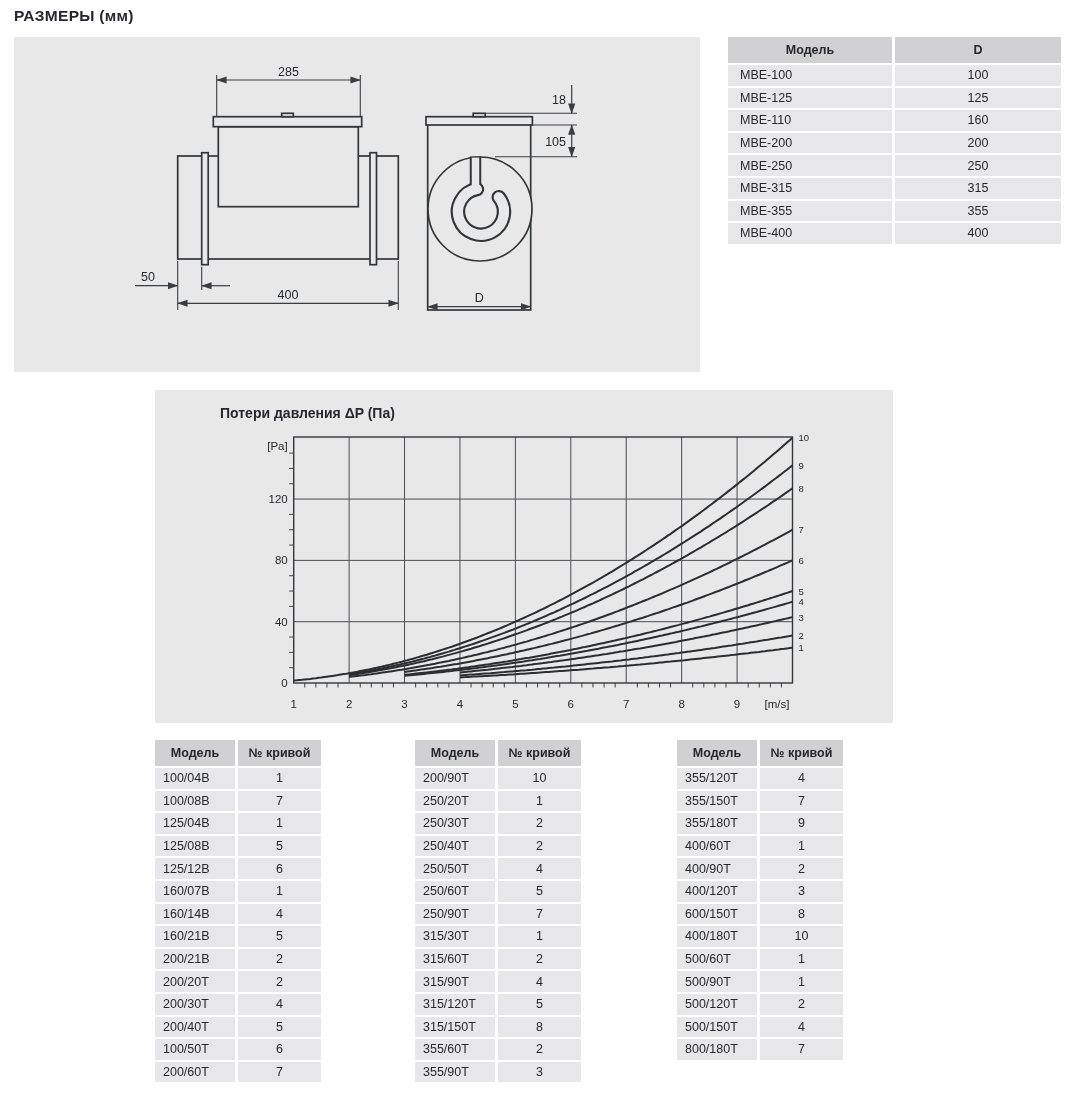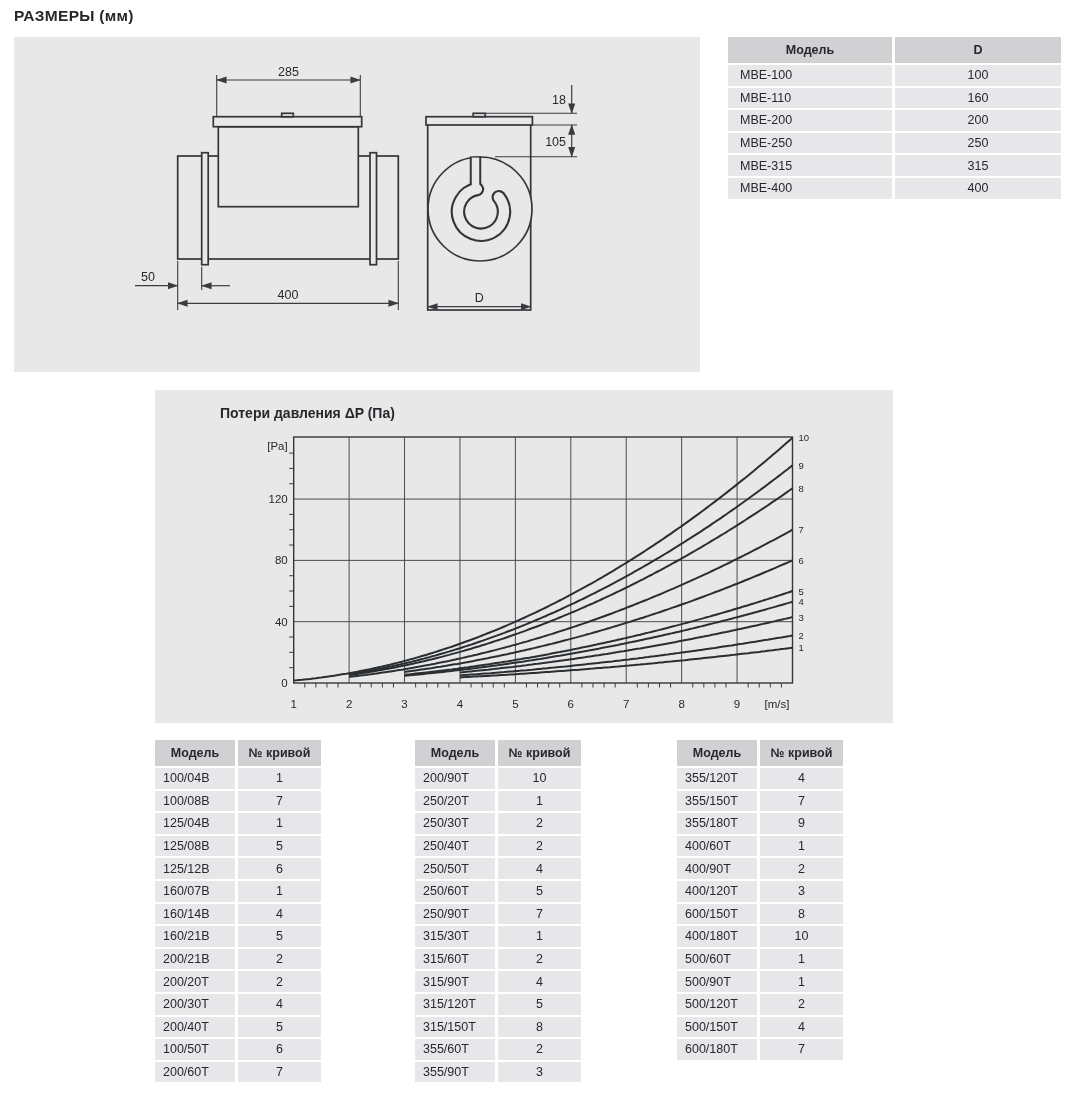--- a/index.html
+++ b/index.html
@@ -100,34 +100,42 @@
 <div class="dtable" id="models-table">
   <div class="thead">
     <div class="tcell">Модель</div>
     <div class="tcell">D</div>
   </div>
 <div class="trow">
       <div class="tcell">МВЕ-100</div>
       <div class="tcell">100</div>
     </div>
     <div class="trow">
+      <div class="tcell">МВЕ-125</div>
+      <div class="tcell">125</div>
+    </div>
+    <div class="trow">
       <div class="tcell">МВЕ-110</div>
       <div class="tcell">160</div>
     </div>
     <div class="trow">
       <div class="tcell">МВЕ-200</div>
       <div class="tcell">200</div>
     </div>
     <div class="trow">
       <div class="tcell">МВЕ-250</div>
       <div class="tcell">250</div>
     </div>
     <div class="trow">
       <div class="tcell">МВЕ-315</div>
       <div class="tcell">315</div>
+    </div>
+    <div class="trow">
+      <div class="tcell">МВЕ-355</div>
+      <div class="tcell">355</div>
     </div>
     <div class="trow">
       <div class="tcell">МВЕ-400</div>
       <div class="tcell">400</div>
     </div>
   </div>
 
 <div class="panel chart-panel">
   <div class="chart-title">Потери давления ΔP (Па)</div>
   <svg id="curve-svg" viewBox="0 0 690 333" width="690" height="333">
@@ -400,16 +408,16 @@
     </div>
     <div class="trow">
       <div class="tcell">500/120Т</div>
       <div class="tcell">2</div>
     </div>
     <div class="trow">
       <div class="tcell">500/150Т</div>
       <div class="tcell">4</div>
     </div>
     <div class="trow">
-      <div class="tcell">600/180Т</div>
+      <div class="tcell">800/180Т</div>
       <div class="tcell">7</div>
     </div>
   </div>
 
 </body></html>

